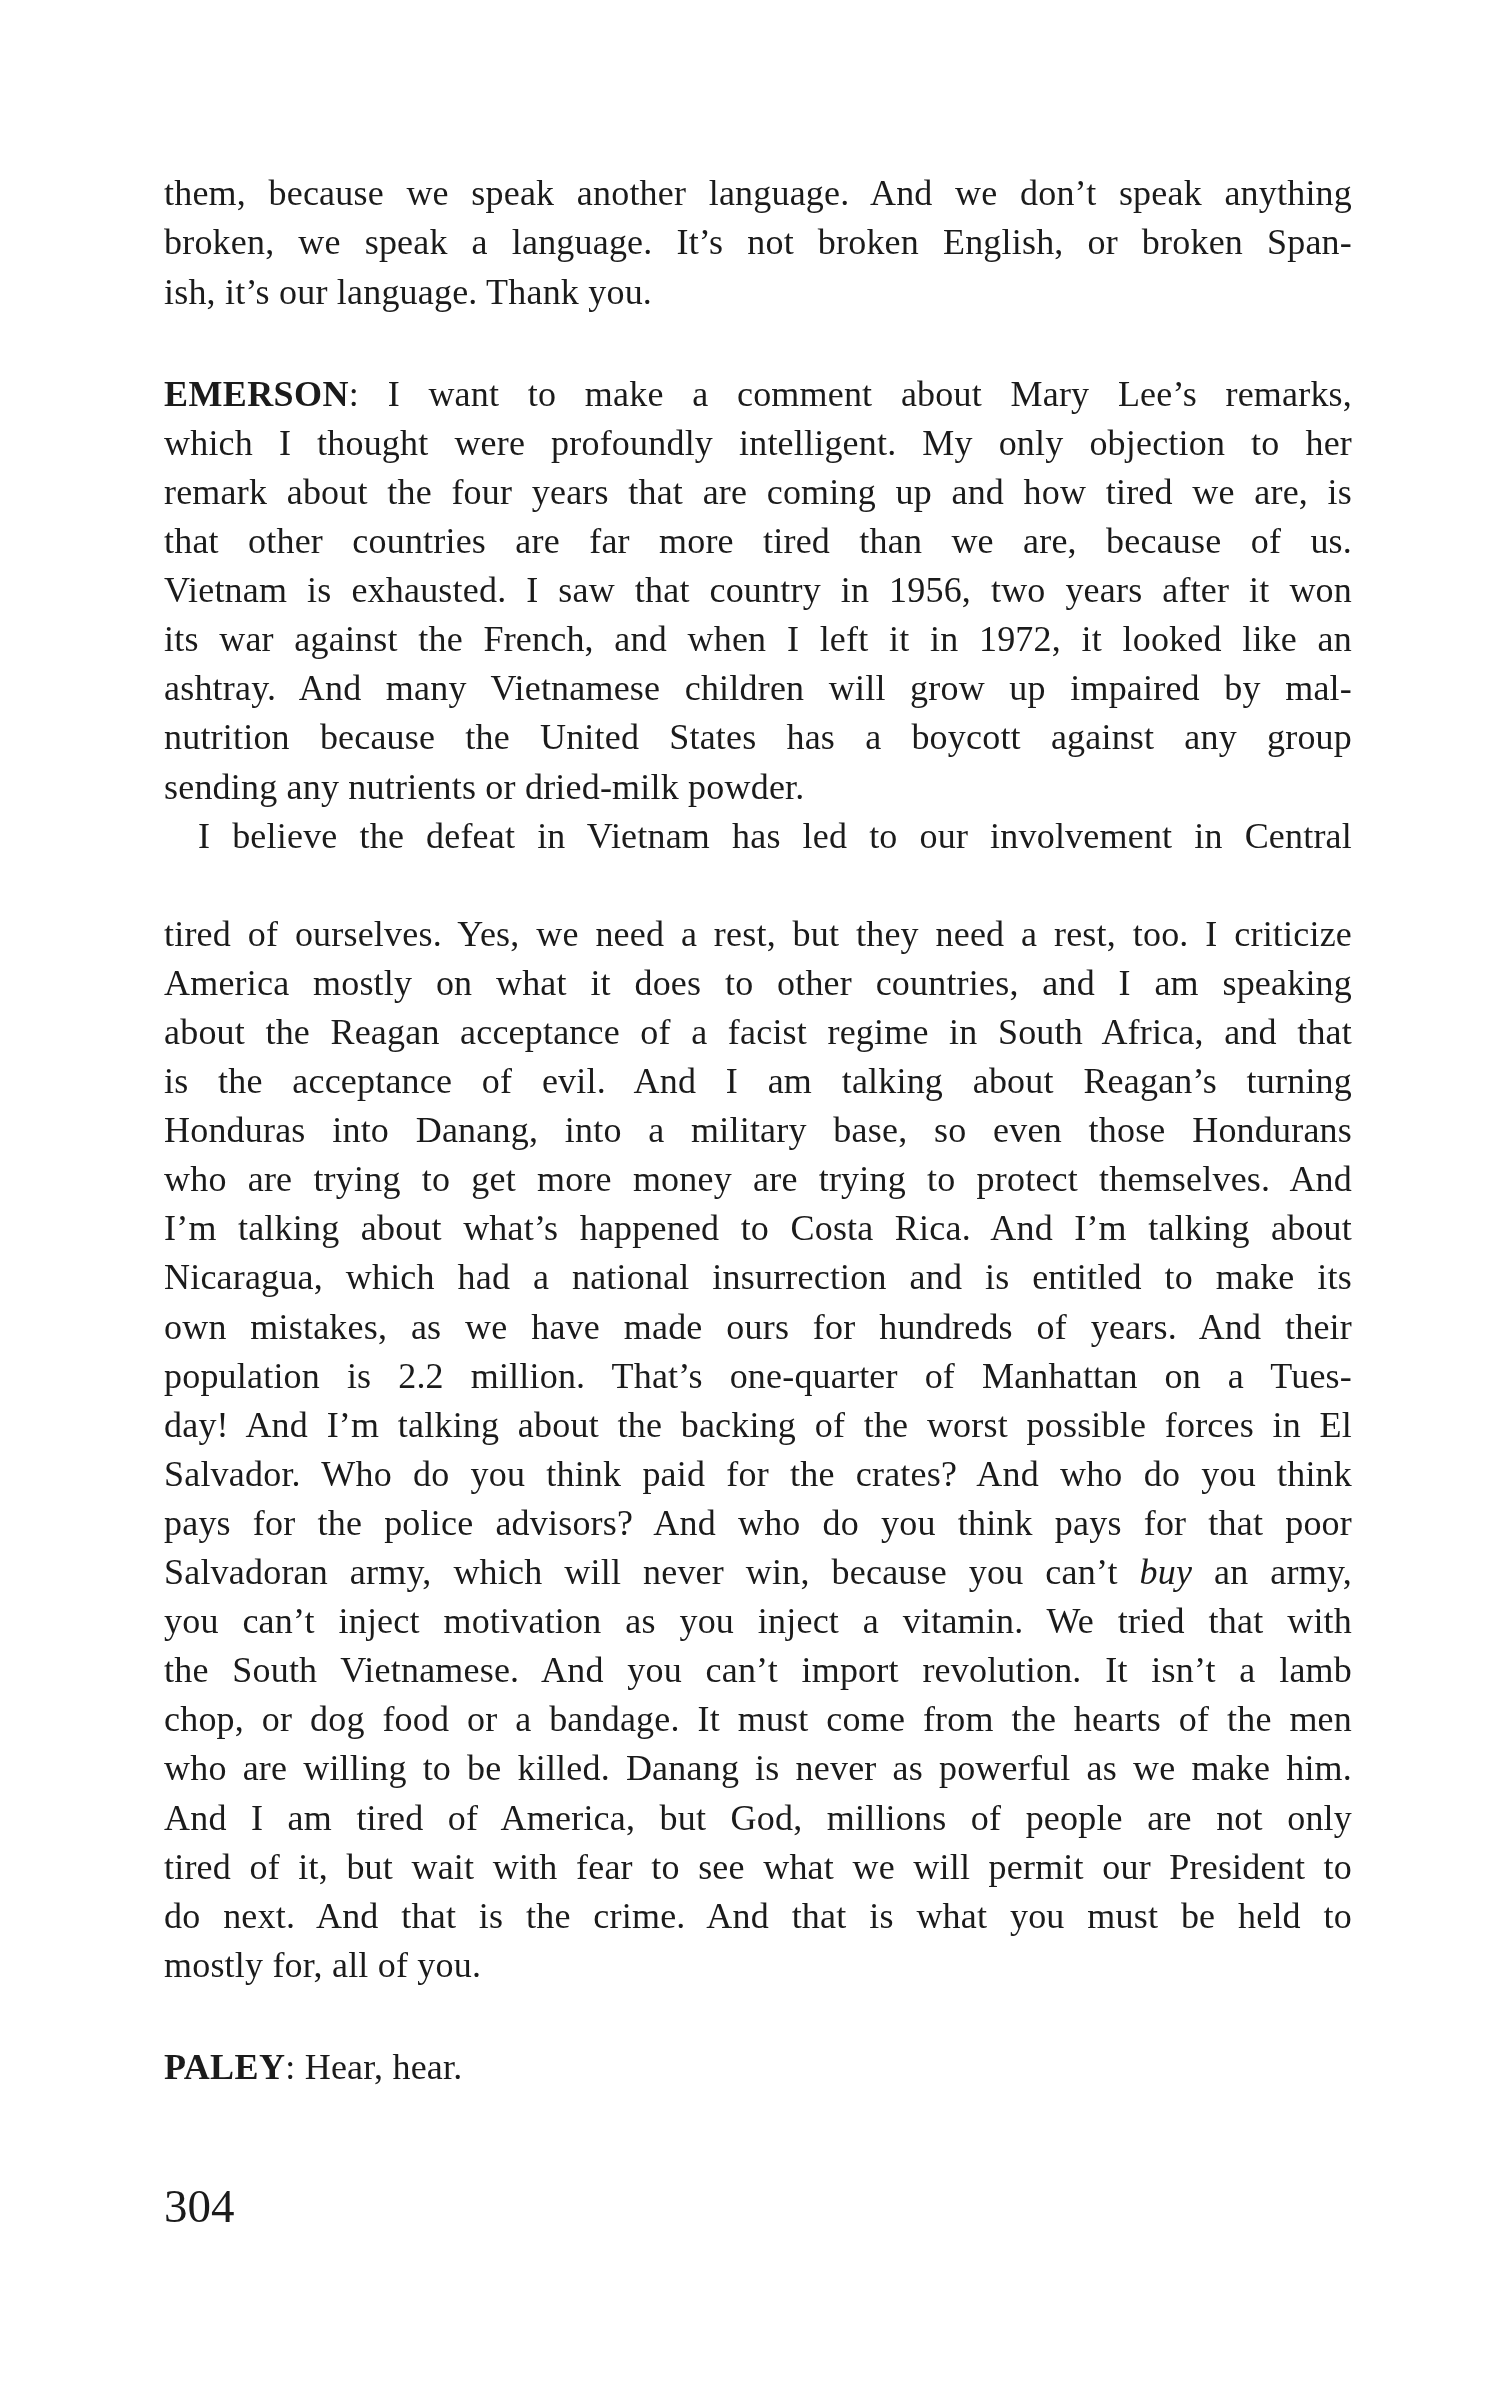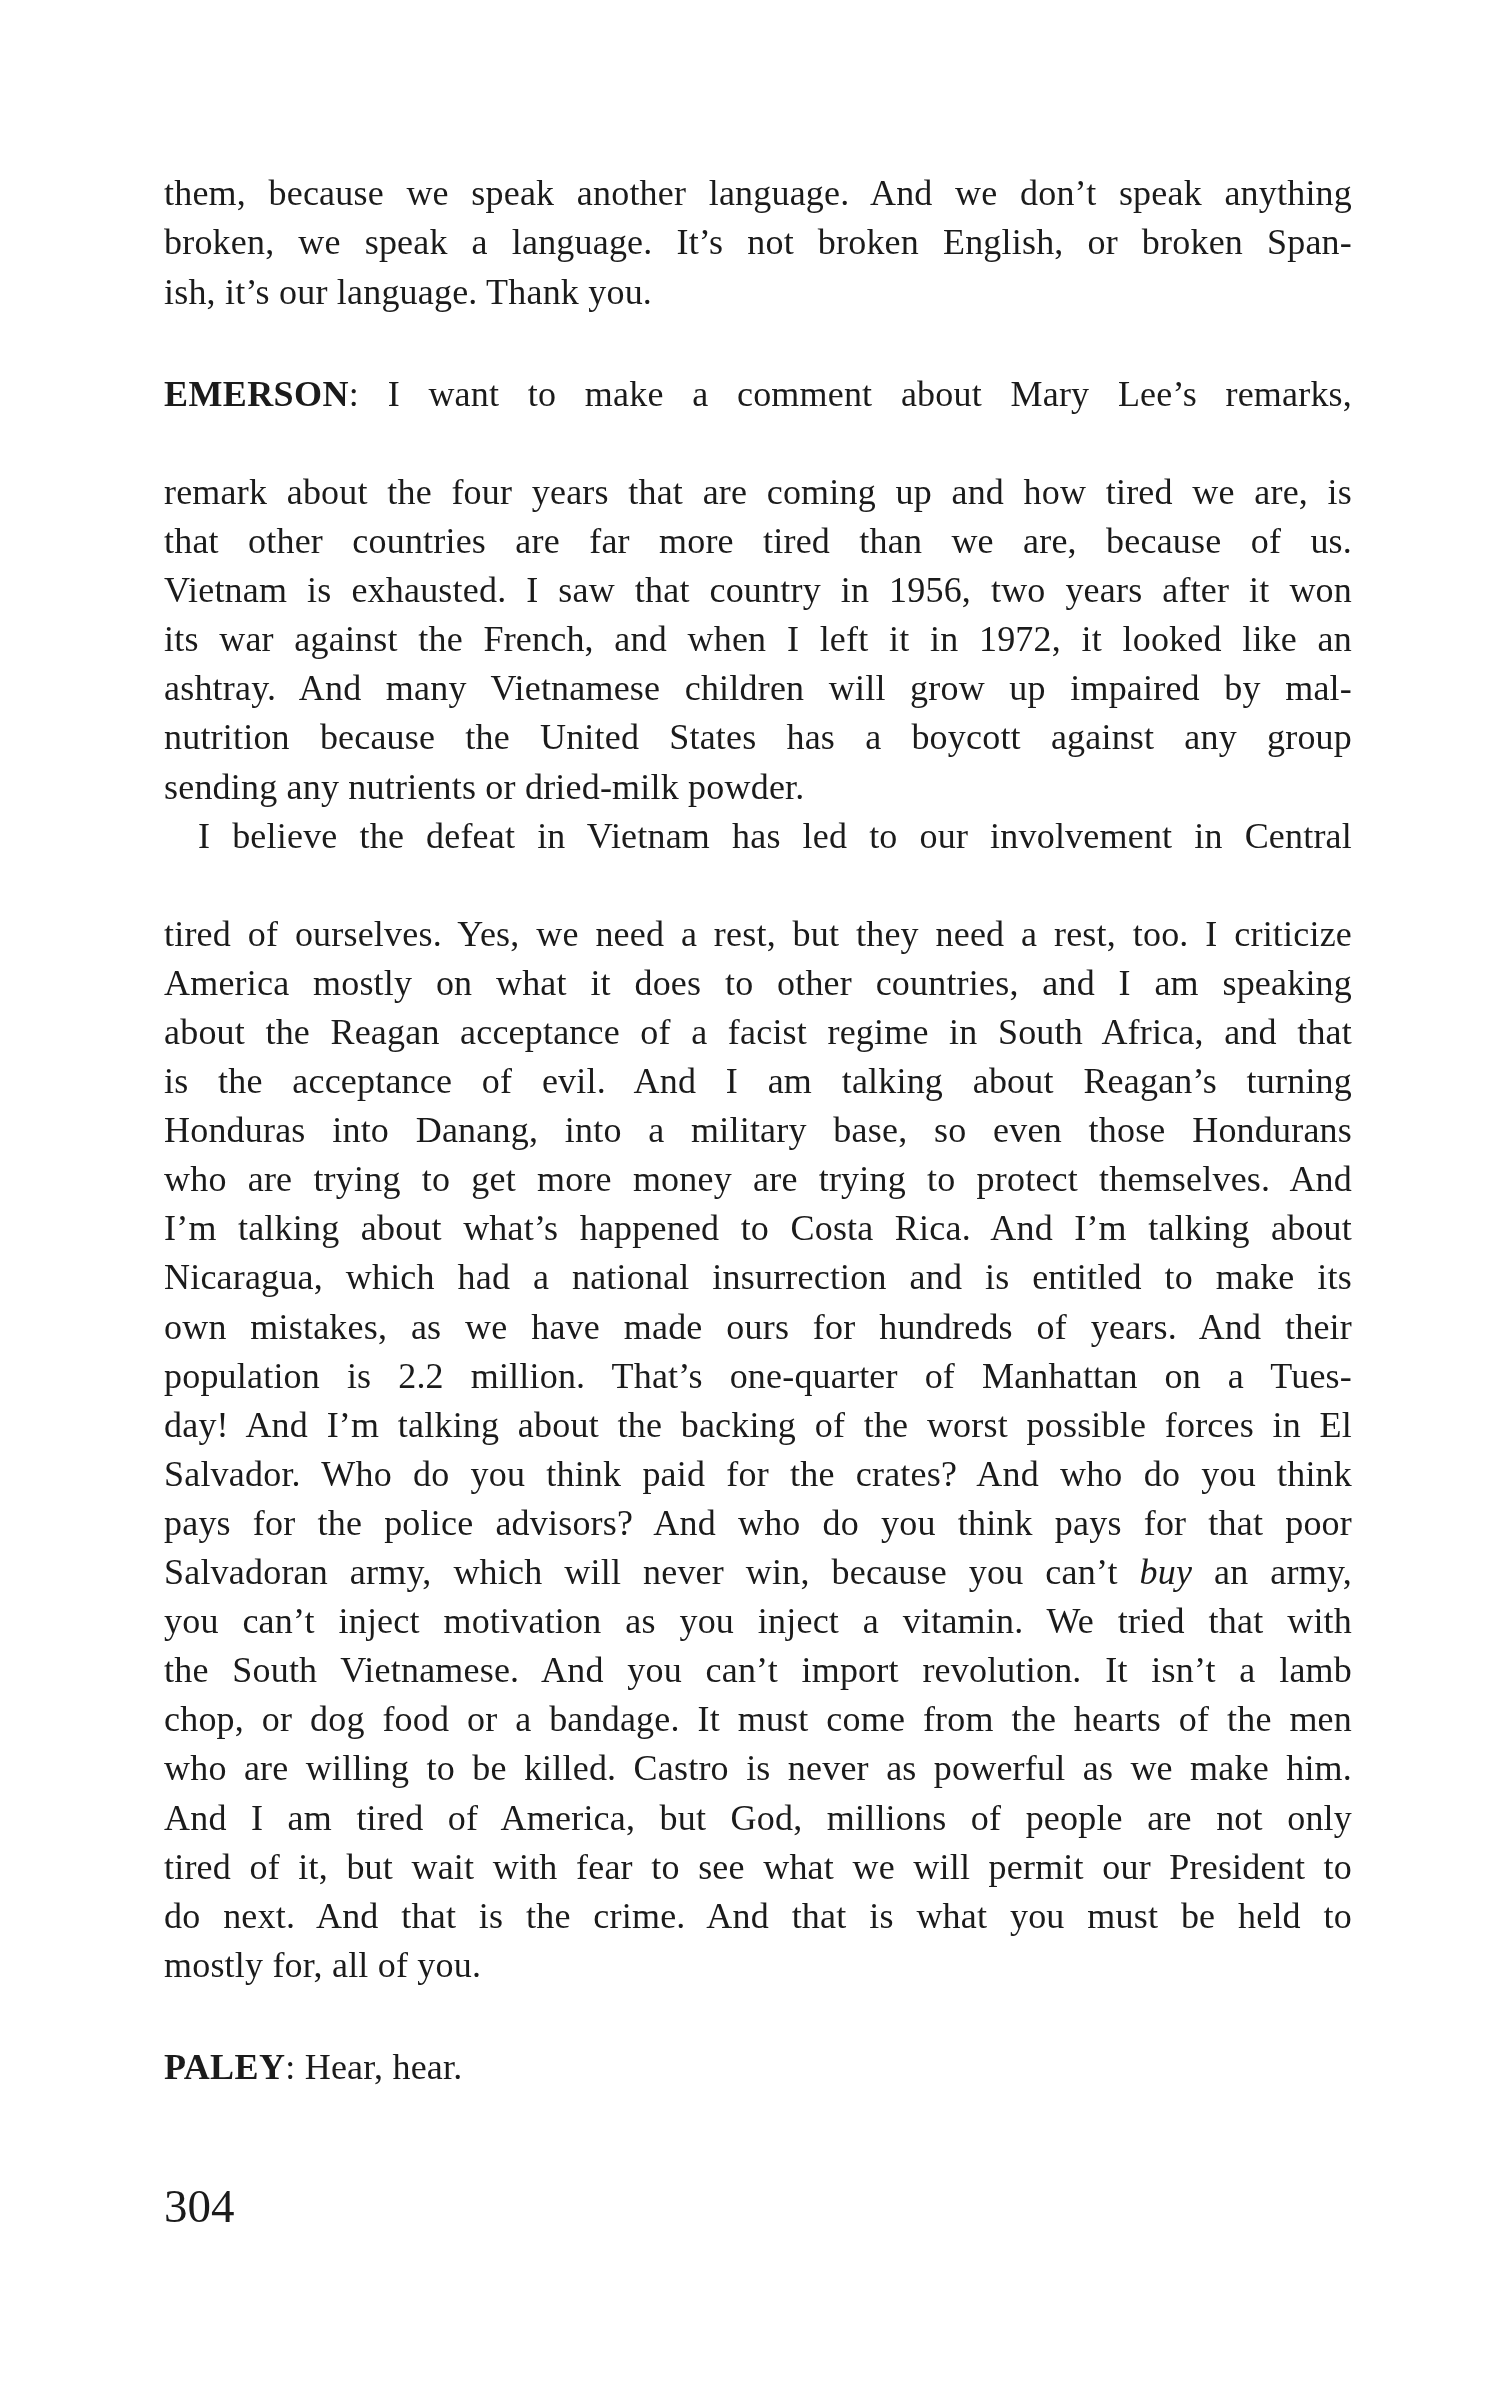--- a/index.html
+++ b/index.html
@@ -28,20 +28,21 @@
 </head>
 <body>
 
 <div class="page">
 
   <div class="line" style="top:169px">them, because we speak another language. And we don’t speak anything</div>
   <div class="line" style="top:218px">broken, we speak a language. It’s not broken English, or broken Span-</div>
   <div class="line last" style="top:268px">ish, it’s our language. Thank you.</div>
 
   <div class="line" style="top:370px"><span class="speaker">EMERSON</span><span>: I want to make a comment about Mary Lee’s remarks,</span></div>
+  <div class="line" style="top:419px">which I thought were profoundly intelligent. My only objection to her</div>
   <div class="line" style="top:468px">remark about the four years that are coming up and how tired we are, is</div>
   <div class="line" style="top:517px">that other countries are far more tired than we are, because of us.</div>
   <div class="line" style="top:566px">Vietnam is exhausted. I saw that country in 1956, two years after it won</div>
   <div class="line" style="top:615px">its war against the French, and when I left it in 1972, it looked like an</div>
   <div class="line" style="top:664px">ashtray. And many Vietnamese children will grow up impaired by mal-</div>
   <div class="line" style="top:713px">nutrition because the United States has a boycott against any group</div>
   <div class="line last" style="top:763px">sending any nutrients or dried-milk powder.</div>
 
   <div class="line indent" style="top:812px">I believe the defeat in Vietnam has led to our involvement in Central</div>
   <div class="line" style="top:910px">tired of ourselves. Yes, we need a rest, but they need a rest, too. I criticize</div>
@@ -54,21 +55,21 @@
   <div class="line" style="top:1253px">Nicaragua, which had a national insurrection and is entitled to make its</div>
   <div class="line" style="top:1303px">own mistakes, as we have made ours for hundreds of years. And their</div>
   <div class="line" style="top:1352px">population is 2.2 million. That’s one-quarter of Manhattan on a Tues-</div>
   <div class="line" style="top:1401px">day! And I’m talking about the backing of the worst possible forces in El</div>
   <div class="line" style="top:1450px">Salvador. Who do you think paid for the crates? And who do you think</div>
   <div class="line" style="top:1499px">pays for the police advisors? And who do you think pays for that poor</div>
   <div class="line" style="top:1548px"><span>Salvadoran army, which will never win, because you can’t </span><em>buy</em><span> an army,</span></div>
   <div class="line" style="top:1597px">you can’t inject motivation as you inject a vitamin. We tried that with</div>
   <div class="line" style="top:1646px">the South Vietnamese. And you can’t import revolution. It isn’t a lamb</div>
   <div class="line" style="top:1695px">chop, or dog food or a bandage. It must come from the hearts of the men</div>
-  <div class="line" style="top:1744px">who are willing to be killed. Castro is never as powerful as we make him.</div>
+  <div class="line" style="top:1744px">who are willing to be killed. Danang is never as powerful as we make him.</div>
   <div class="line" style="top:1794px">And I am tired of America, but God, millions of people are not only</div>
   <div class="line" style="top:1843px">tired of it, but wait with fear to see what we will permit our President to</div>
   <div class="line" style="top:1892px">do next. And that is the crime. And that is what you must be held to</div>
   <div class="line last" style="top:1941px">mostly for, all of you.</div>
 
   <div class="line last" style="top:2043px"><span class="speaker">PALEY</span><span>: Hear, hear.</span></div>
 
   <div class="page-number" style="top:2182px">304</div>
 </div>
 

